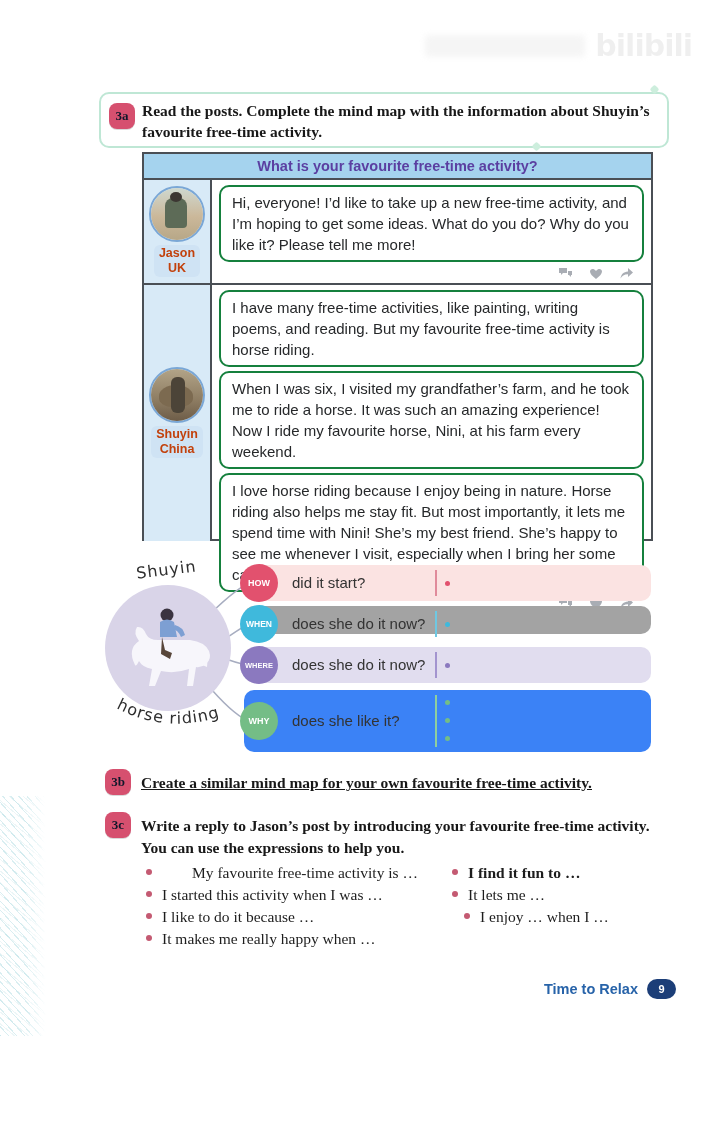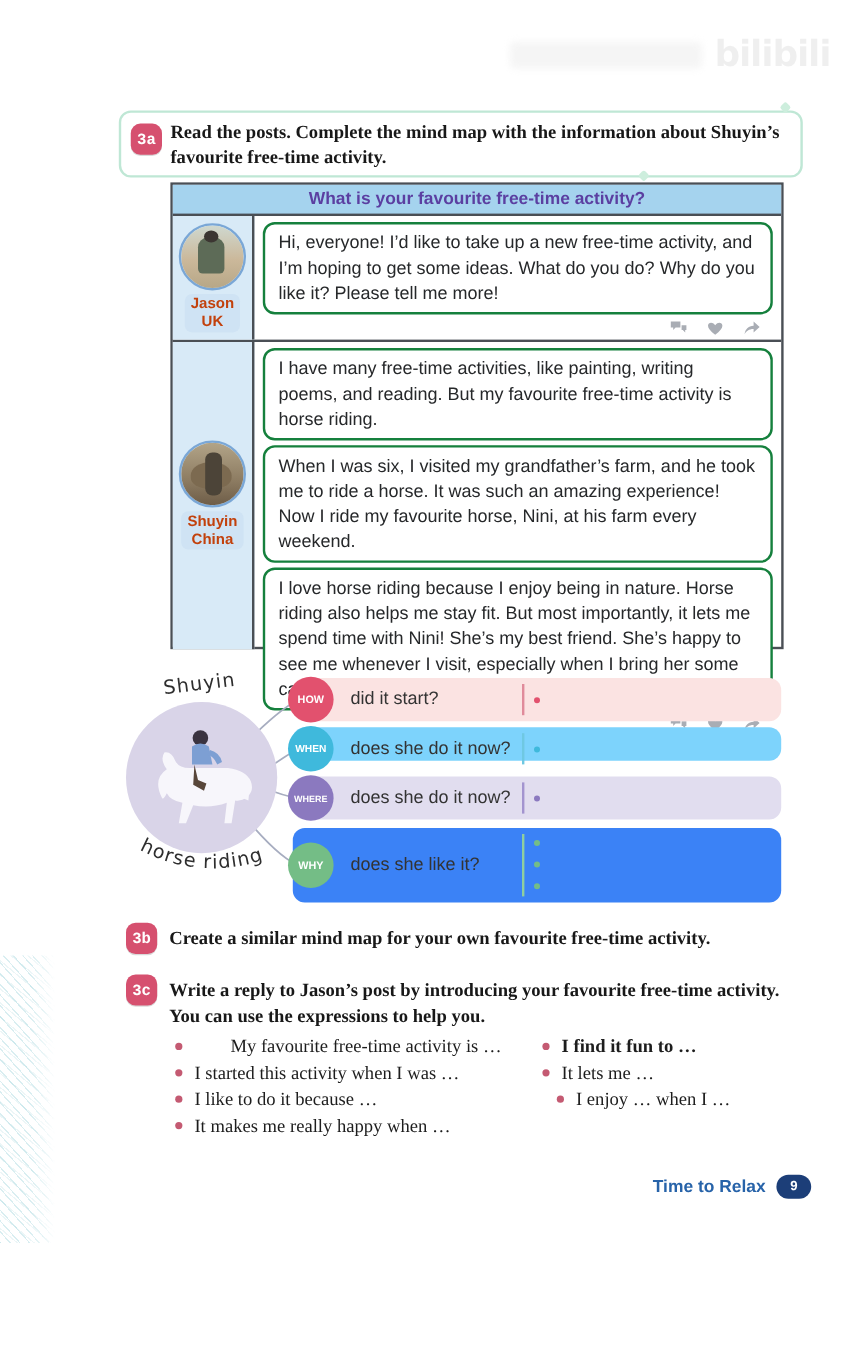--- a/index.html
+++ b/index.html
@@ -5,23 +5,23 @@
   html,body{margin:0;padding:0;background:#fff;}
   #canvas{position:relative;width:720px;height:1138px;background:#ffffff;overflow:hidden;
           font-family:"Liberation Sans",sans-serif;}
 
   
   .wm{position:absolute;top:28px;right:28px;display:flex;align-items:center;gap:10px;}
   .wm-blur{width:160px;height:22px;background:#e9e9e9;opacity:.45;filter:blur(3px);border-radius:4px;}
   .wm-logo{font-family:"DejaVu Sans",sans-serif;font-weight:800;font-size:30px;color:#000;opacity:.06;letter-spacing:-1px;}
 
   
-  .badge{position:absolute;width:26px;height:26px;border-radius:8px;background:#d6506f;color:#ffffff;
+  .badge{position:absolute;width:26px;height:26px;border-radius:8px;background:#d6506f;color:#0f172a;
          font-weight:bold;font-size:13px;display:flex;align-items:center;justify-content:center;
-         font-family:Liberation Mono, monospace;box-shadow:0 1px 0 rgba(0,0,0,.15);}
+         font-family:Liberation Serif, serif;box-shadow:0 1px 0 rgba(0,0,0,.15);}
   .instr{font-family:"Liberation Serif",serif;font-weight:bold;font-size:15.5px;color:#181818;line-height:21px;}
   #box3a{position:absolute;left:99px;top:92px;width:566px;height:52px;border:2px solid #bfe7d5;border-radius:10px;background:#fff;}
   #box3a .instr{position:absolute;left:41px;top:6px;width:515px;}
   #badge3a{left:8px;top:9px;}
 
   .spark{position:absolute;width:7px;height:7px;background:#cdeedd;border-radius:2px;transform:rotate(45deg);}
 
   
   #forum{position:absolute;left:142px;top:152px;width:511px;height:389px;border:2px solid #4a4f55;background:#fff;box-sizing:border-box;}
   #forum-header{height:24px;background:#a5d3ee;border-bottom:2px solid #4a4f55;display:flex;align-items:center;justify-content:center;
@@ -188,21 +188,21 @@
       </text>
     </svg>
 
     <div class="mm-row" style="top:15px;height:36px;background:#fbe3e2;">
       <div class="mm-tag" style="width:38px;height:38px;top:-1px;background:#e2516e;font-size:9px;">HOW</div>
       <div class="mm-q" style="top:9px;">did it start?</div>
       <div class="mm-div" style="top:5px;height:26px;background:#e08b9b;"></div>
       <div class="mm-dot" style="top:16px;background:#e2516e;"></div>
     </div>
 
-    <div class="mm-row" style="top:56px;height:28px;background:#7dd3fc;">
+    <div class="mm-row" style="top:56px;height:28px;background:#a3a3a3;">
       <div class="mm-tag" style="width:38px;height:38px;top:-1px;background:#3fb9dc;font-size:8.5px;">WHEN</div>
       <div class="mm-q" style="top:9px;">does she do it now?</div>
       <div class="mm-div" style="top:5px;height:26px;background:#6fc8e2;"></div>
       <div class="mm-dot" style="top:16px;background:#3fb9dc;"></div>
     </div>
 
     <div class="mm-row" style="top:97px;height:36px;background:#e1ddef;">
       <div class="mm-tag" style="width:38px;height:38px;top:-1px;background:#8b79bf;font-size:7.5px;">WHERE</div>
       <div class="mm-q" style="top:9px;">does she do it now?</div>
       <div class="mm-div" style="top:5px;height:26px;background:#a394cf;"></div>
@@ -213,21 +213,21 @@
       <div class="mm-tag" style="width:38px;height:38px;top:12px;background:#74bd86;font-size:9px;">WHY</div>
       <div class="mm-q" style="top:22px;">does she like it?</div>
       <div class="mm-div" style="top:5px;height:52px;background:#8fcf9e;"></div>
       <div class="mm-dot" style="top:10px;background:#74bd86;"></div>
       <div class="mm-dot" style="top:28px;background:#74bd86;"></div>
       <div class="mm-dot" style="top:46px;background:#74bd86;"></div>
     </div>
   </div>
 
   <div class="badge" style="left:105px;top:769px;">3b</div>
-  <div class="instr" style="position:absolute;left:141px;top:772px;width:520px;">Create a similar mind map for your own favourite free-time activity.</div>
+  <div class="instr" style="position:absolute;left:141px;top:772px;width:520px;text-decoration:underline;">Create a similar mind map for your own favourite free-time activity.</div>
 
   <div class="badge" style="left:105px;top:812px;">3c</div>
   <div class="instr" style="position:absolute;left:141px;top:815px;width:530px;">Write a reply to Jason’s post by introducing your favourite free-time activity.</div>
   <div class="instr" style="position:absolute;left:141px;top:837px;width:530px;">You can use the expressions to help you.</div>
 
   <div class="expr-item" style="left:146px;top:862px;gap:40px;">
       <div class="expr-dot"></div>
       <div class="serif-line">My favourite free-time activity is …</div>
     </div>
   <div class="expr-item" style="left:146px;top:884px;">

